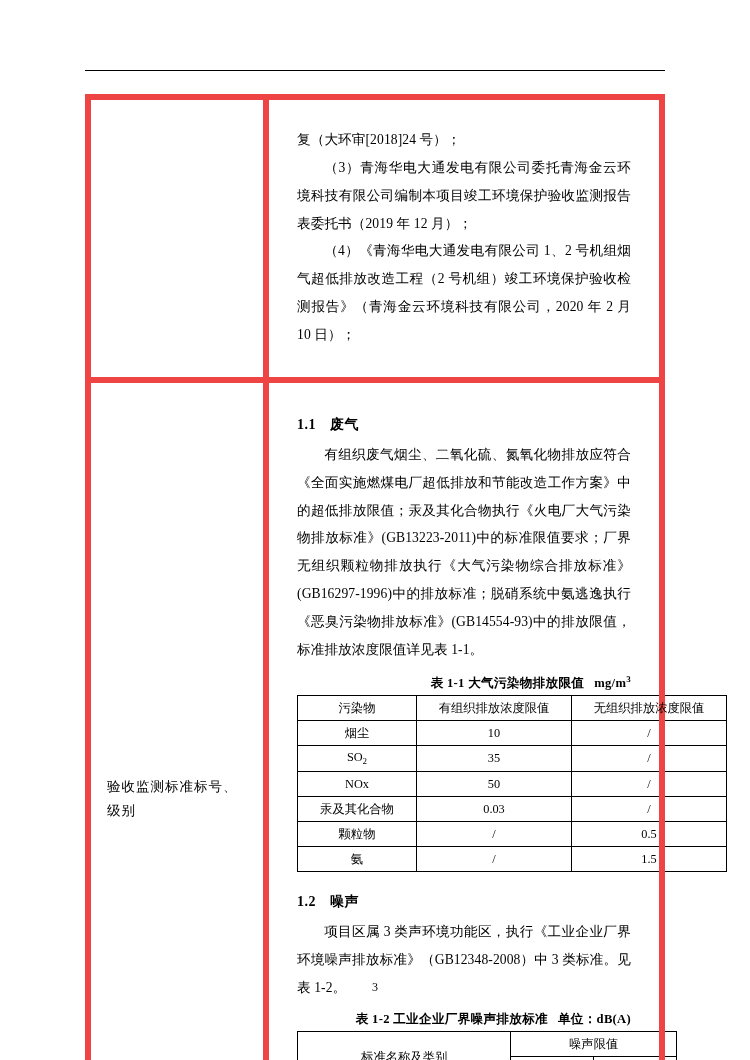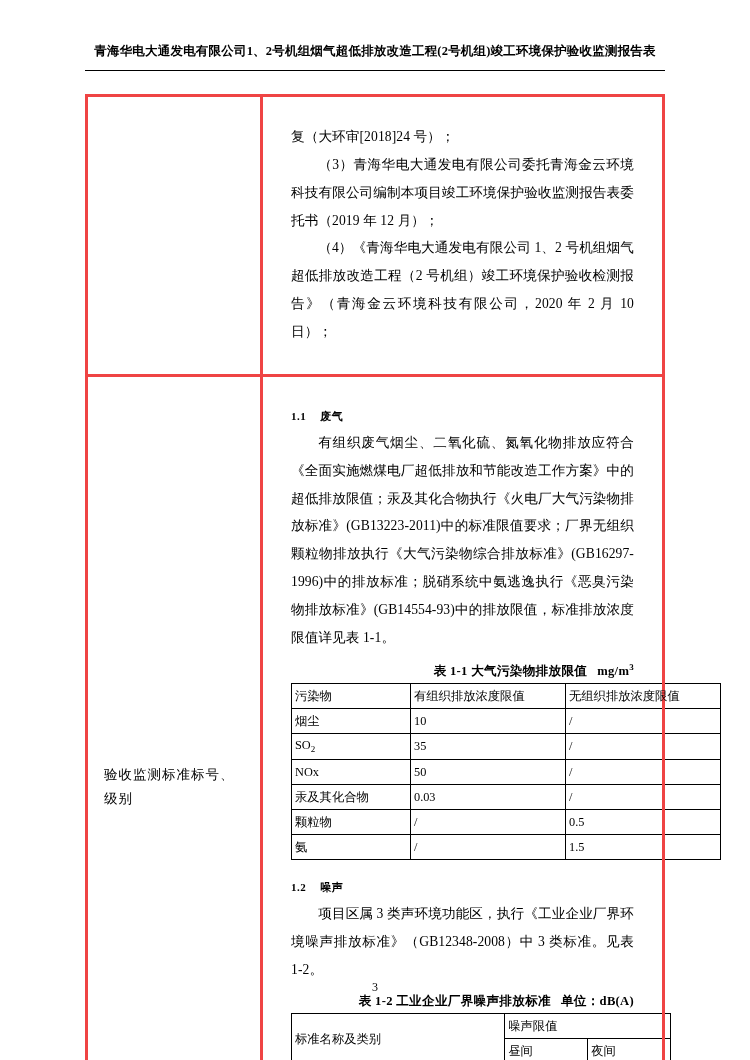--- a/index.html
+++ b/index.html
@@ -45,21 +45,21 @@
   
   .doc-table {
     position: absolute;
     left: 85px;
     top: 94px;
     width: 580px;
     border-collapse: collapse;
     table-layout: fixed;
   }
   .doc-table > tbody > tr > td {
-    border: 3px solid #ef4444;
+    border: 6px solid #ef4444;
     vertical-align: top;
     padding: 16px;
   }
   .col-label {
     width: 140px;
     text-align: left;
     vertical-align: middle !important;
     font-size: 13.5px;
     line-height: 1.8;
     letter-spacing: 1px;
@@ -70,21 +70,21 @@
   .para {
     font-size: 13.6px;
     line-height: 2.05;
     text-align: justify;
     letter-spacing: 0.1px;
   }
   .indent2 {
     text-indent: 2em;
   }
   .sec-head {
-    font-size: 11px;
+    font-size: 14px;
     font-weight: bold;
     line-height: 2.0;
     margin: 2px 0 2px 0;
     letter-spacing: 0.5px;
   }
   .sec-head .num { margin-right: 14px; }
   
   .tbl-caption {
     text-align: right;
     font-size: 12.6px;
@@ -97,20 +97,21 @@
     margin-left: 10px;
   }
   table.data {
     border-collapse: collapse;
     table-layout: fixed;
     margin: 0 auto;
     font-size: 12.3px;
   }
   table.data td, table.data th {
     border: 1px solid #000;
+    text-align: center;
     padding: 2px 3px;
     font-weight: normal;
     line-height: 1.5;
     height: 20px;
   }
   table.data.t1 { width: 408px; }
   table.data.t1 .c1 { width: 112px; }
   table.data.t1 .c2 { width: 148px; }
   table.data.t1 .c3 { width: 148px; }
   table.data.t2 { width: 380px; }
@@ -128,21 +129,20 @@
     text-align: center;
     font-size: 12px;
   }
   .spacer-bottom { height: 80px; }
 </style>
 </head>
 <body>
 
 <div class="page">
 
-  <div class="header">青海华电大通发电有限公司1、2号机组烟气超低排放改造工程(2号机组)竣工环境保护验收监测报告表</div>
   <div class="header-rule"></div>
 
   <table class="doc-table">
     <tbody>
 
       <tr>
         <td class="col-label"></td>
         <td>
           <div class="cell-pad">
             <div class="para">复（大环审[2018]24 号）；</div>

